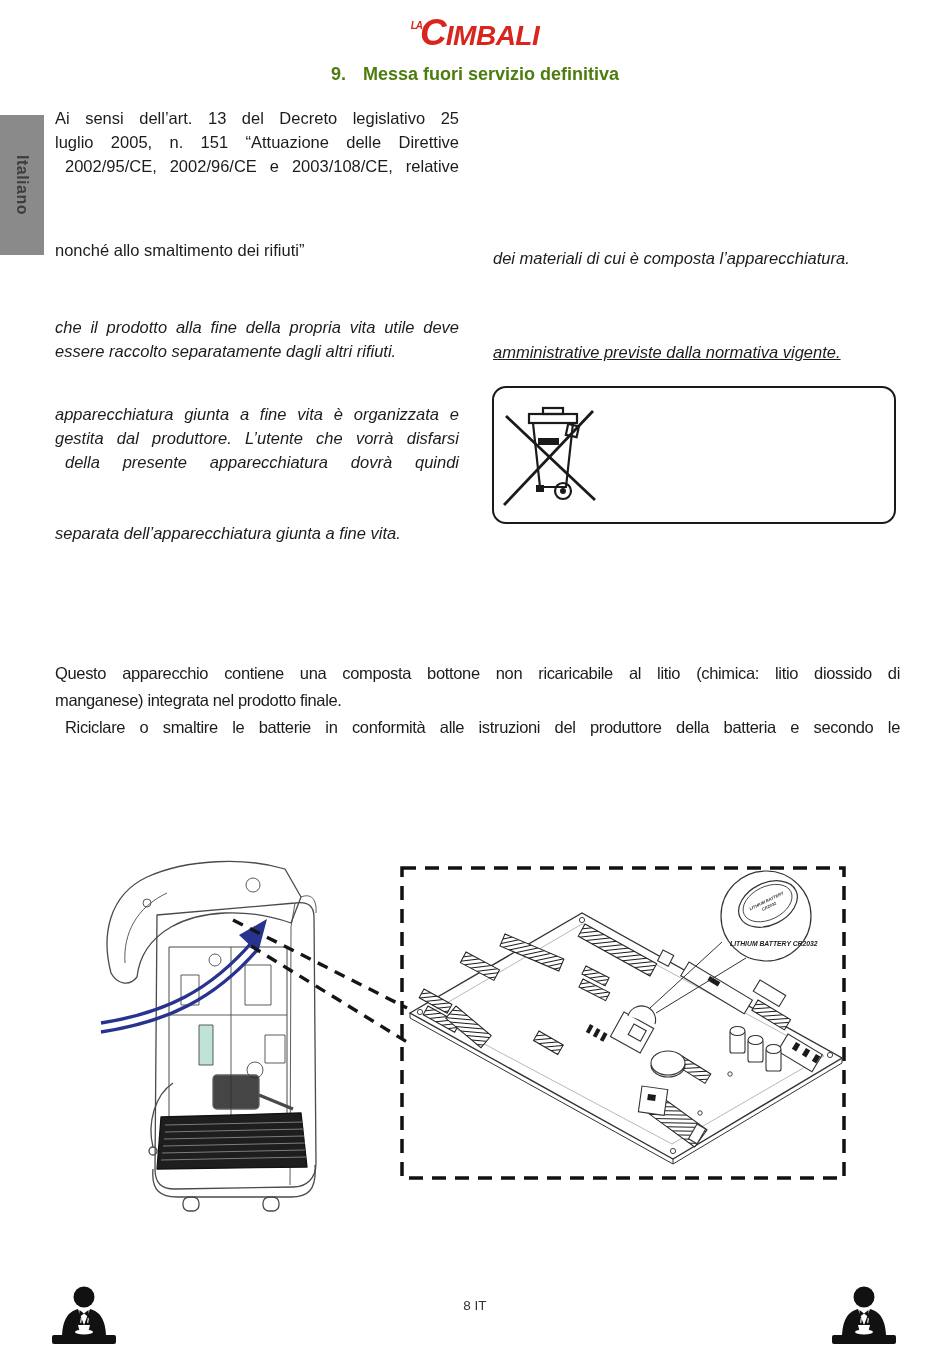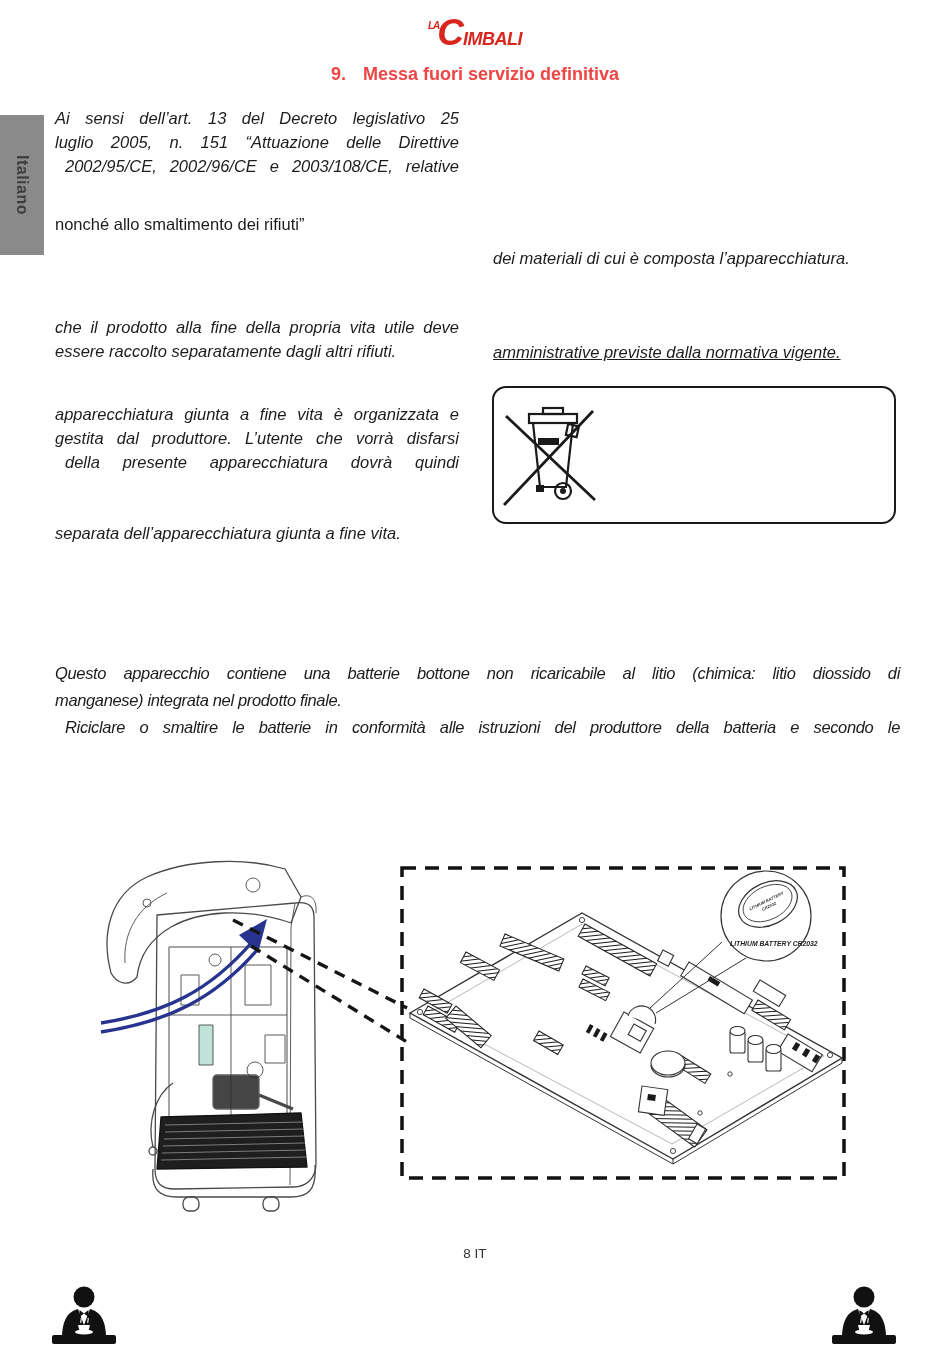--- a/index.html
+++ b/index.html
@@ -4,58 +4,58 @@
 <style>
   html,body{margin:0;padding:0;background:#ffffff;}
   .page{position:relative;width:950px;height:1346px;background:#ffffff;overflow:hidden;
         font-family:"Liberation Sans",sans-serif;color:#1c1c1c;}
 
   
   .logo{position:absolute;top:14px;left:0;width:100%;text-align:center;
         color:#d8251d;font-style:italic;font-weight:bold;line-height:1;}
   .logo-la{font-size:10px;vertical-align:16px;letter-spacing:-1px;margin-right:-2px;}
   .logo-c{font-size:37px;letter-spacing:-1px;}
-  .logo-rest{font-size:18px;letter-spacing:-0.5px;}
+  .logo-rest{font-size:28px;letter-spacing:-0.5px;}
 
   
   .heading{position:absolute;top:64px;left:0;width:100%;text-align:center;
-           font-size:18px;font-weight:bold;color:#ef4444;}
+           font-size:18px;font-weight:bold;color:#4d7c0f;}
   .heading .num{margin-right:17px;}
 
   
   .lang-tab{position:absolute;left:0;top:115px;width:44px;height:140px;background:#8a8a8a;
             display:flex;align-items:center;justify-content:center;}
   .lang-tab span{writing-mode:vertical-rl;text-orientation:mixed;
             font-size:16px;font-weight:bold;color:#3d3d3d;letter-spacing:0.5px;}
 
   
   .para{position:absolute;font-size:16.5px;line-height:24px;}
   .col-l{left:55px;width:404px;}
   .col-r{left:493px;width:402px;}
   .it{font-style:italic;}
-  .lines .line{text-align:justify;text-align-last:justify;font-style:italic;}
+  .lines .line{text-align:justify;text-align-last:justify;}
   .lines .line:last-child{text-align-last:auto;}
   .lines.jlast .line:last-child{text-align-last:justify;margin-left:10px;}
 
   
   .weee-box{position:absolute;left:492px;top:386px;width:404px;height:138px;
             border:2.5px solid #1a1a1a;border-radius:14px;box-sizing:border-box;}
   .weee-icon{position:absolute;left:8px;top:10px;}
 
   
   .battery{position:absolute;left:55px;top:660px;width:845px;font-size:16.5px;
            line-height:27px;letter-spacing:-0.35px;}
 
   
   .machine-svg{position:absolute;left:95px;top:855px;}
   .leader-svg{position:absolute;left:205px;top:880px;}
   .pcb-svg{position:absolute;left:400px;top:866px;}
 
   
-  .footer{position:absolute;top:1246px;left:0;width:100%;text-align:center;
+  .footer{position:absolute;top:1298px;left:0;width:100%;text-align:center;
           font-size:13.5px;color:#333;}
   .barista{position:absolute;top:1285px;}
   .barista.left{left:52px;} .barista.right{left:832px;}
 </style>
 </head>
 <body>
 
 <div class="page">
 
   <div class="logo">
@@ -68,21 +68,21 @@
 
   <div class="lang-tab">
     <span>Italiano</span>
   </div>
 
   <div class="para col-l lines jlast" style="top:106px;">
       <div class="line">Ai sensi dell’art. 13 del Decreto legislativo 25</div>
       <div class="line">luglio 2005, n. 151 “Attuazione delle Direttive</div>
       <div class="line">2002/95/CE, 2002/96/CE e 2003/108/CE, relative</div>
     </div>
-  <div class="para col-l" style="top:212px;">nonché allo smaltimento dei rifiuti”</div>
+  <div class="para col-l" style="top:238px;">nonché allo smaltimento dei rifiuti”</div>
   <div class="para col-l it lines" style="top:315px;">
       <div class="line">che il prodotto alla fine della propria vita utile deve</div>
       <div class="line">essere raccolto separatamente dagli altri rifiuti.</div>
     </div>
   <div class="para col-l it lines jlast" style="top:402px;">
       <div class="line">apparecchiatura giunta a fine vita è organizzata e</div>
       <div class="line">gestita dal produttore. L’utente che vorrà disfarsi</div>
       <div class="line">della presente apparecchiatura dovrà quindi</div>
     </div>
   <div class="para col-r it" style="top:246px;">dei materiali di cui è composta l’apparecchiatura.</div>
@@ -102,21 +102,21 @@
         <circle cx="61" cy="93" r="8"></circle>
         <circle cx="61" cy="93" r="3" fill="#1a1a1a" stroke="none"></circle>
       </g>
       <rect x="36" y="40" width="21" height="7" fill="#1a1a1a"></rect>
       <rect x="34" y="87" width="8" height="7" fill="#1a1a1a"></rect>
     </svg>
   </div>
 
   <div class="battery">
     <div class="lines">
-        <div class="line">Questo apparecchio contiene una batterie bottone non ricaricabile al litio (chimica: litio diossido di</div>
+        <div class="line">Questo apparecchio contiene una composta bottone non ricaricabile al litio (chimica: litio diossido di</div>
         <div class="line">manganese) integrata nel prodotto finale.</div>
       </div>
     <div class="lines jlast">
         <div class="line">Riciclare o smaltire le batterie in conformità alle istruzioni del produttore della batteria e secondo le</div>
       </div>
   </div>
 
   <svg class="machine-svg" width="260" height="360" viewBox="0 0 260 360">
     <g stroke="#4a4a4a" fill="none" stroke-width="1.3" stroke-linejoin="round">
 

